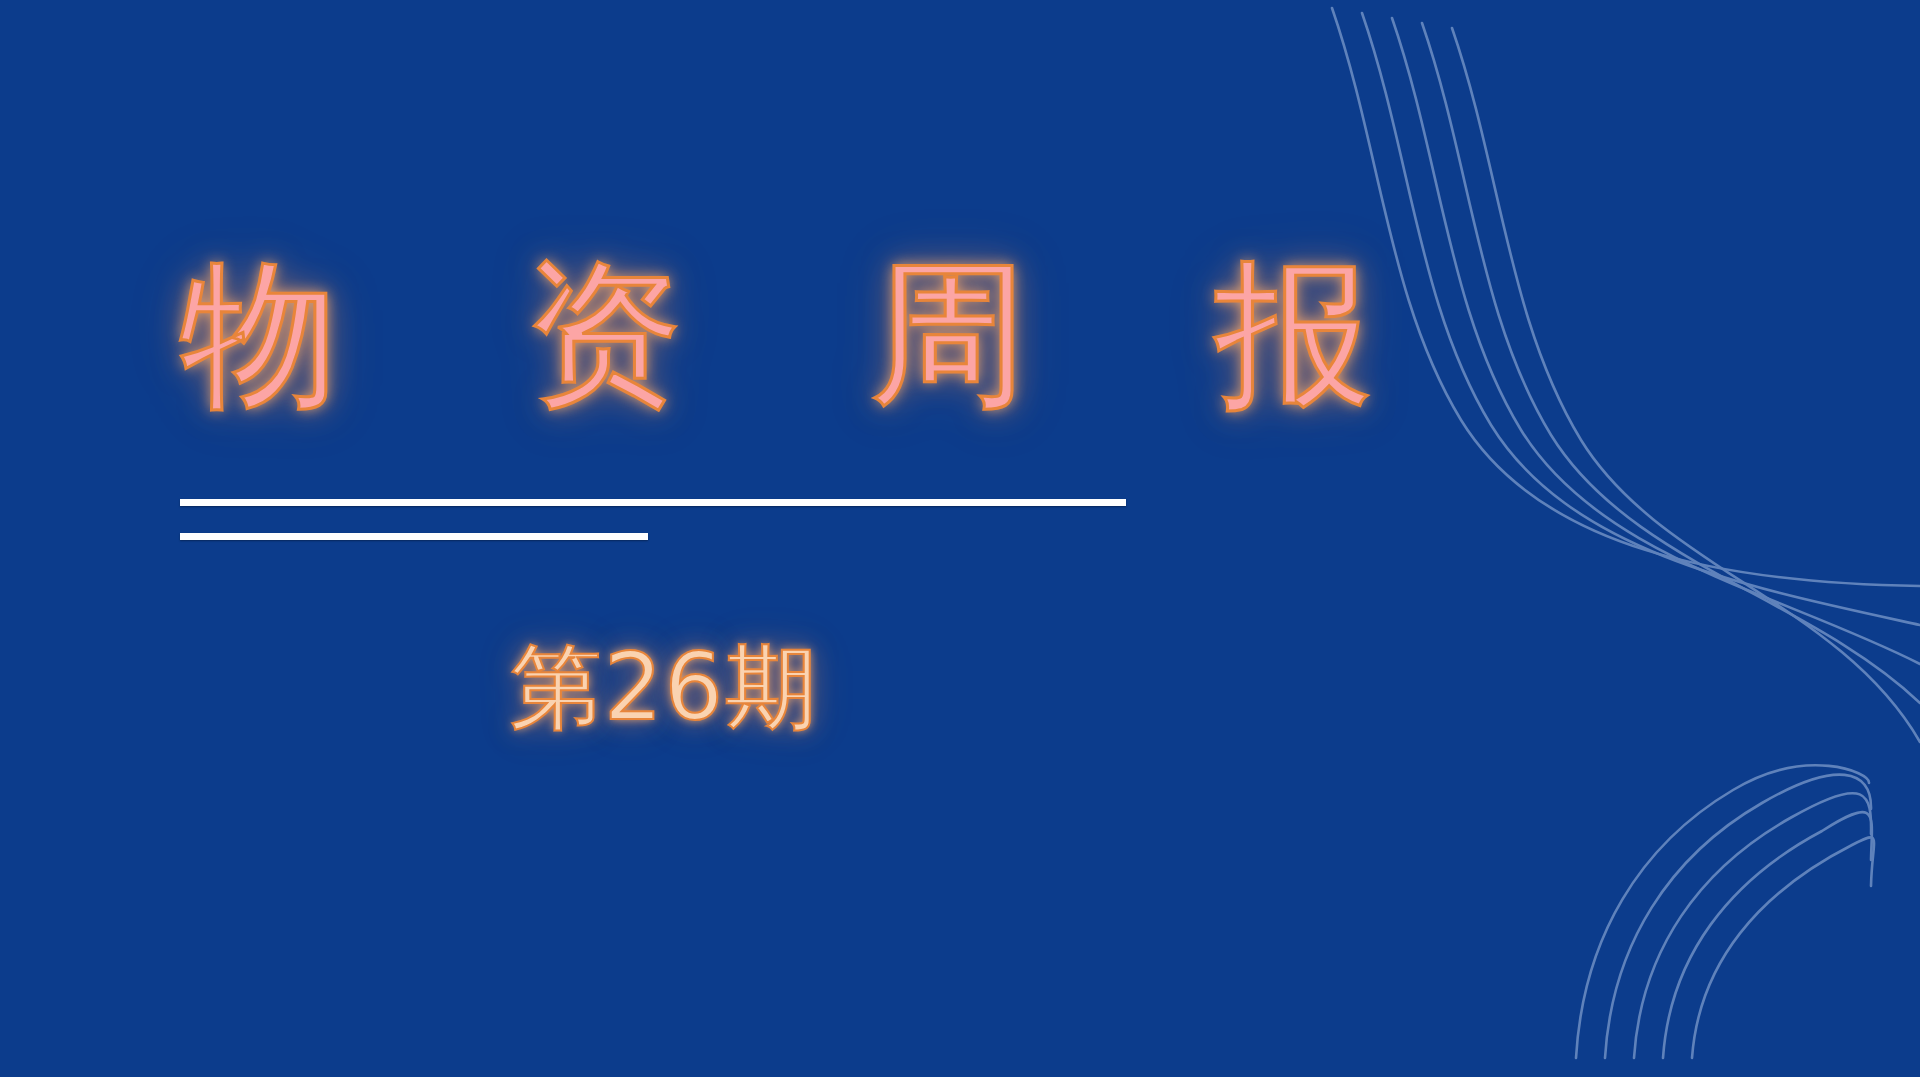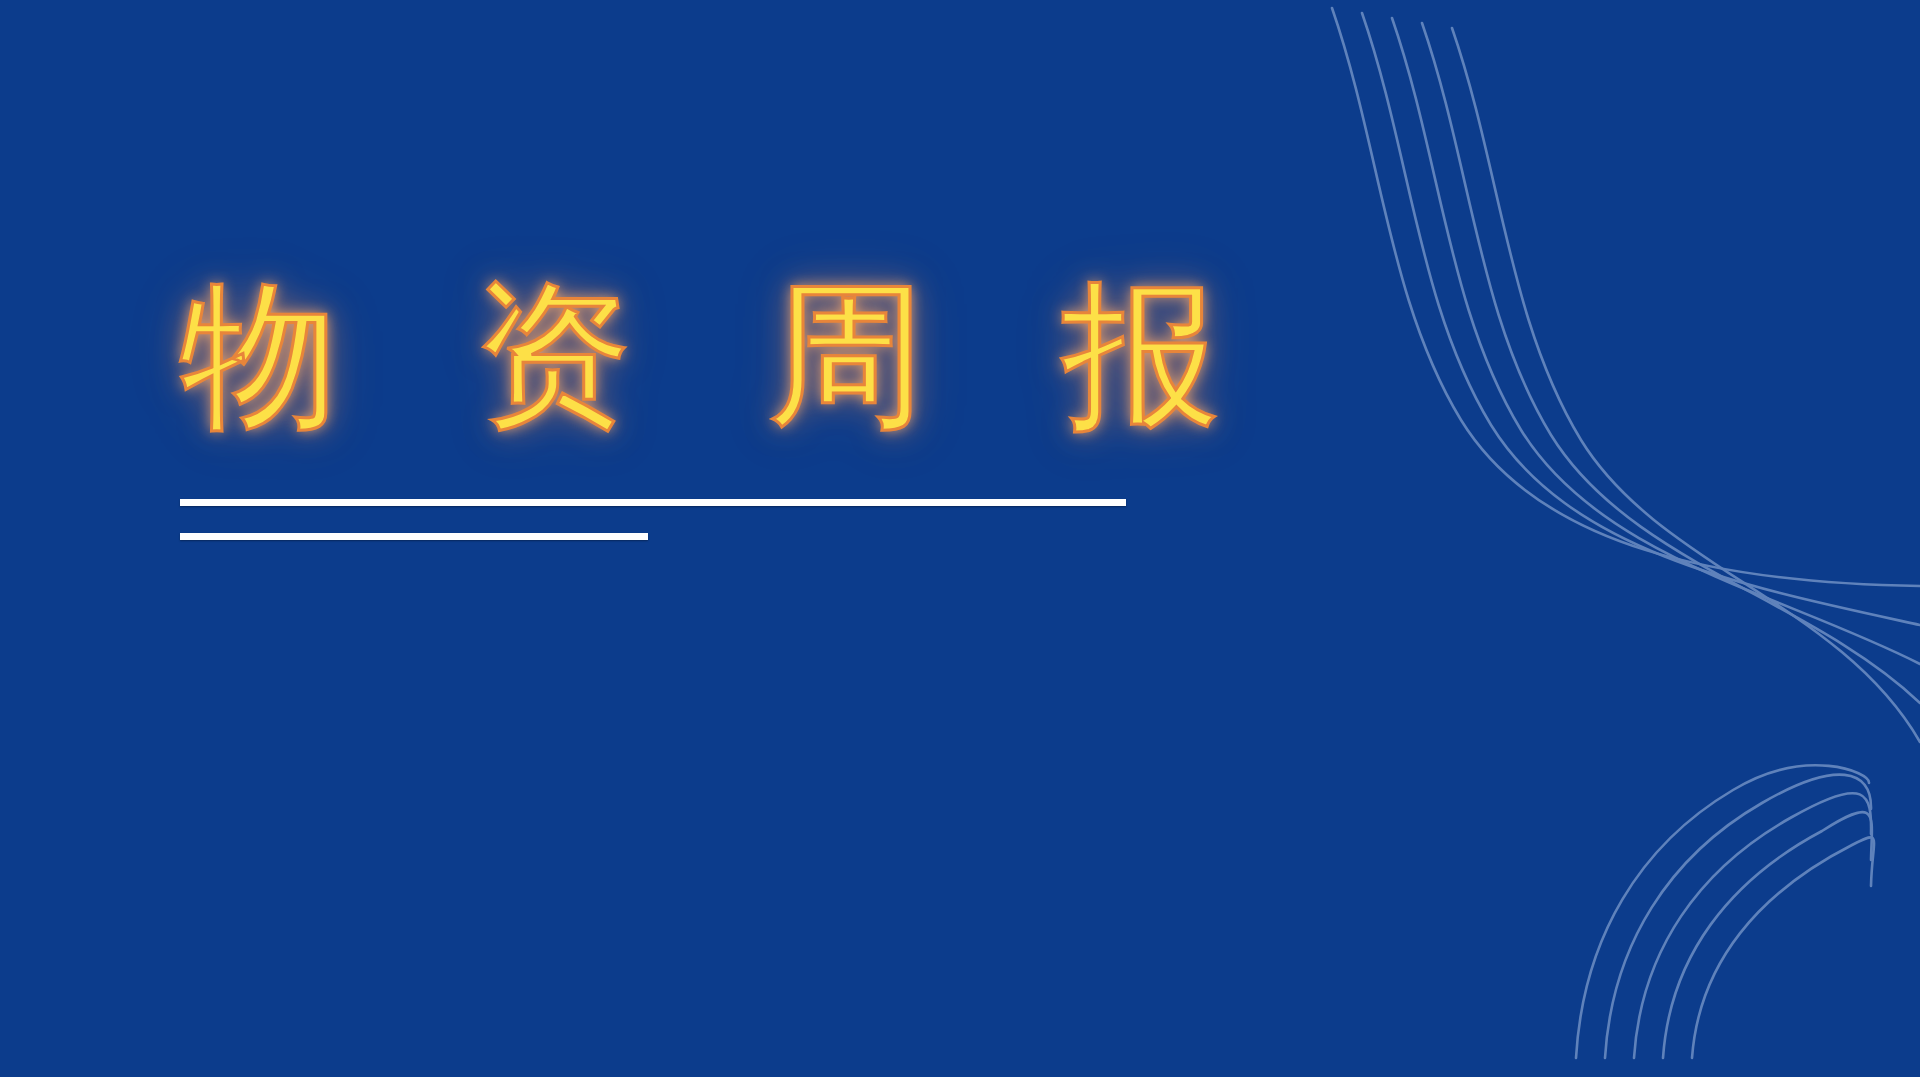--- a/index.html
+++ b/index.html
@@ -37,34 +37,34 @@
     position: absolute;
     left: 0;
     top: 0;
     width: 1920px;
     height: 1077px;
   }
 
   .main-title {
     position: absolute;
     left: 180px;
-    top: 276px;
+    top: 268px;
     width: 960px;
     font-size: 158px;
     line-height: 1.0;
     font-weight: 400;
     letter-spacing: 46px;
     white-space: nowrap;
-    color: #fde047;
+    color: #fca5a5;
     -webkit-text-stroke: 3px #e8853a;
     text-shadow:
        0 0 14px rgba(255, 175, 110, 0.95),
        0 0 30px rgba(255, 150,  80, 0.55),
        0 0 52px rgba(255, 140,  70, 0.35);
-    font-family: Liberation Sans, sans-serif;
+    font-family: Liberation Mono, monospace;
   }
 
   .rule {
     position: absolute;
     background: #ffffff;
     box-shadow: 0 1px 2px rgba(0, 0, 0, 0.35);
   }
   .rule-long {
     left: 180px;
     top: 499px;
@@ -120,16 +120,17 @@
   </div>
 
   <div class="title-block">
 
     <div class="main-title">物 资 周 报</div>
 
     <div class="rule rule-long"></div>
 
     <div class="rule rule-short"></div>
 
+    <div class="subtitle">第26期</div>
 
   </div>
 
 </div>
 
 </body></html>

